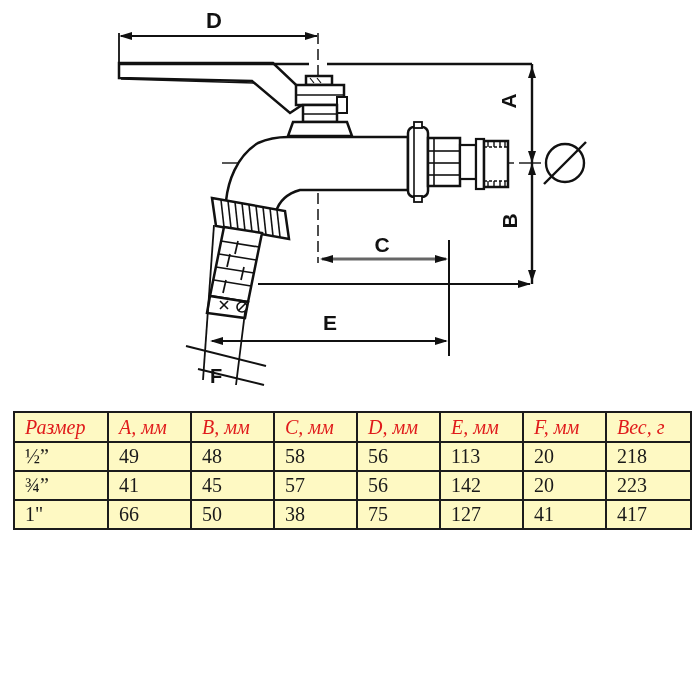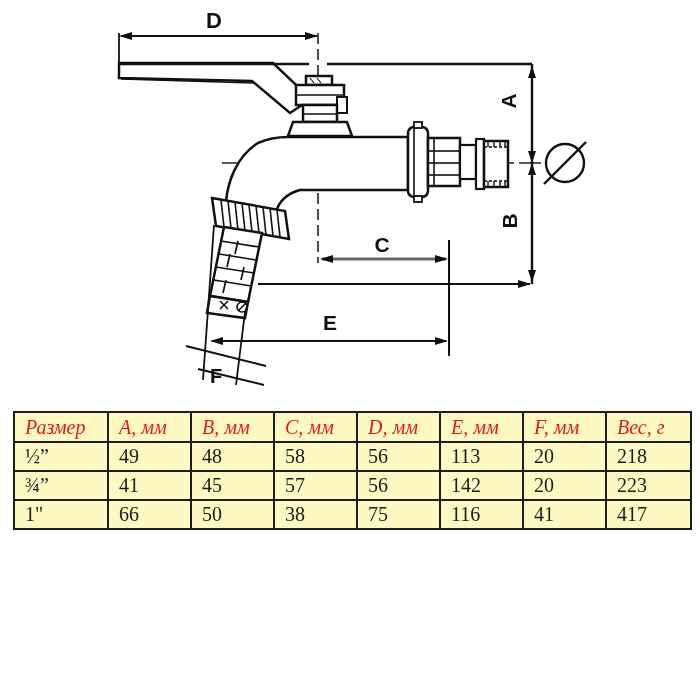--- a/index.html
+++ b/index.html
@@ -188,19 +188,19 @@
         <td>142</td>
         <td>20</td>
         <td>223</td>
       </tr>
       <tr>
         <td>1"</td>
         <td>66</td>
         <td>50</td>
         <td>38</td>
         <td>75</td>
-        <td>116</td>
+        <td>127</td>
         <td>41</td>
         <td>417</td>
       </tr>
     </tbody>
   </table>
 </div>
 
 </body></html>

